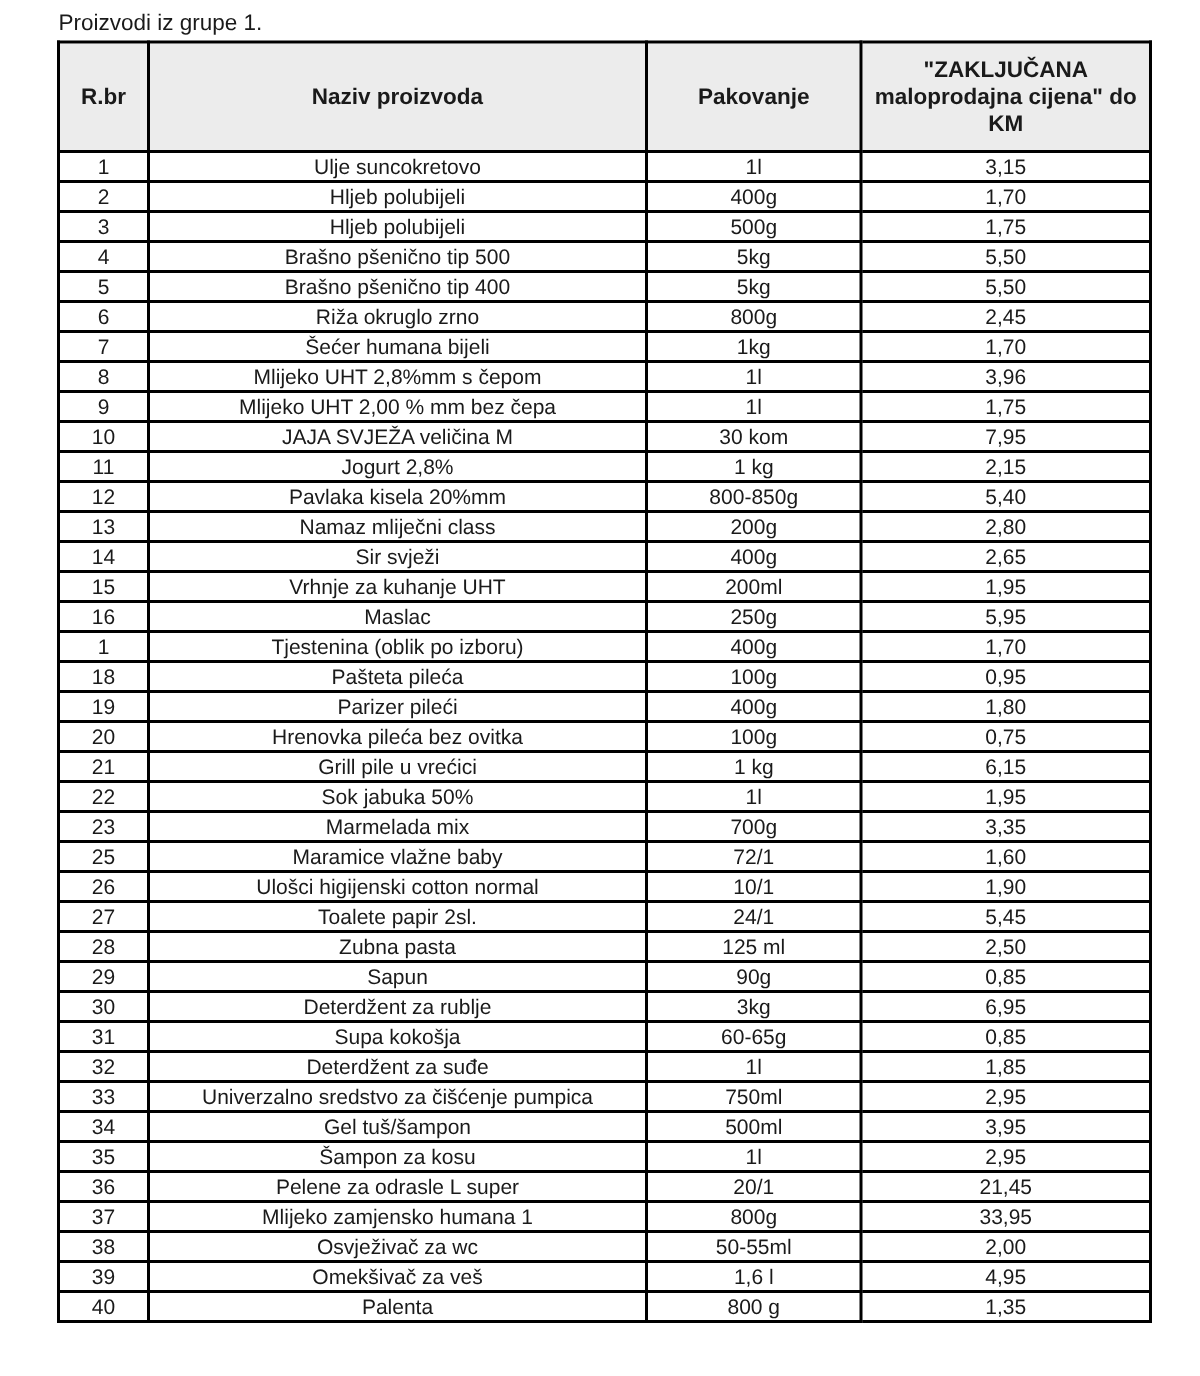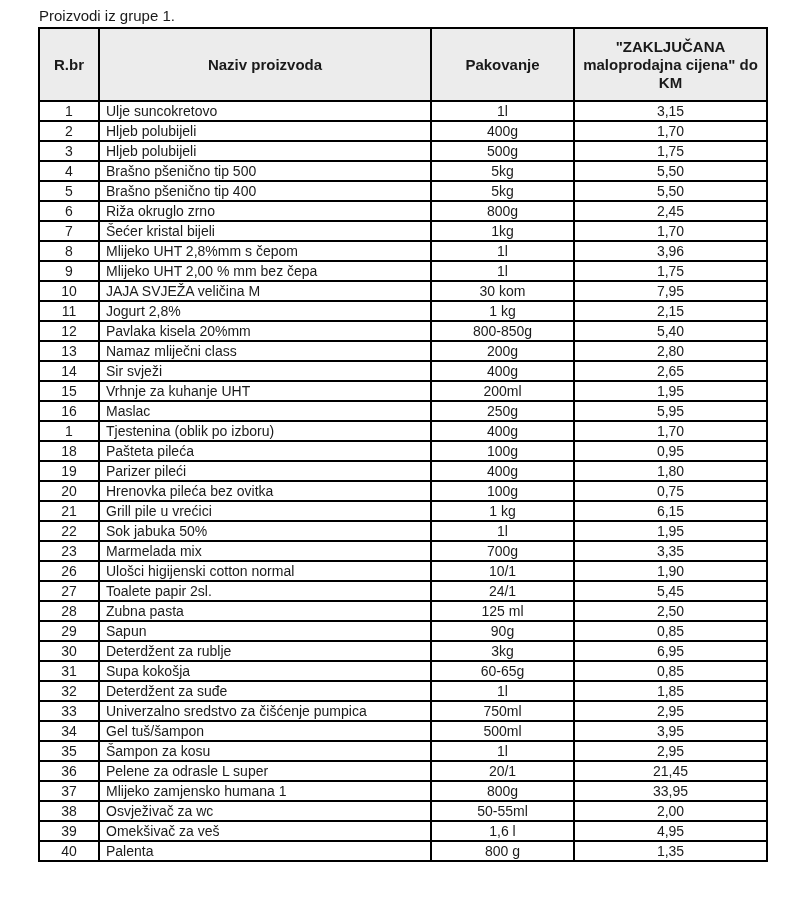--- a/index.html
+++ b/index.html
@@ -50,21 +50,21 @@
   }
   table.products td {
     font-size: 14px;
     line-height: 18px;
     height: 18px;
     padding: 0 6px;
     vertical-align: middle;
     background: #ffffff;
   }
   td.c-rbr, td.c-pak, td.c-cij { text-align: center; }
-  td.c-naziv { text-align: left; margin-top: 28px; }
+  td.c-naziv { text-align: center; margin-top: 28px; }
 </style>
 </head>
 <body>
 
 <div class="page">
   <p class="doc-title">Proizvodi iz grupe 1.</p>
 
   <table class="products">
     <colgroup>
       <col style="width:60px">
@@ -112,21 +112,21 @@
           <td class="c-cij">5,50</td>
         </tr>
         <tr>
           <td class="c-rbr">6</td>
           <td class="c-naziv">Riža okruglo zrno</td>
           <td class="c-pak">800g</td>
           <td class="c-cij">2,45</td>
         </tr>
         <tr>
           <td class="c-rbr">7</td>
-          <td class="c-naziv">Šećer kristal bijeli</td>
+          <td class="c-naziv">Šećer humana bijeli</td>
           <td class="c-pak">1kg</td>
           <td class="c-cij">1,70</td>
         </tr>
         <tr>
           <td class="c-rbr">8</td>
           <td class="c-naziv">Mlijeko UHT 2,8%mm s čepom</td>
           <td class="c-pak">1l</td>
           <td class="c-cij">3,96</td>
         </tr>
         <tr>
@@ -211,20 +211,26 @@
           <td class="c-rbr">22</td>
           <td class="c-naziv">Sok jabuka 50%</td>
           <td class="c-pak">1l</td>
           <td class="c-cij">1,95</td>
         </tr>
         <tr>
           <td class="c-rbr">23</td>
           <td class="c-naziv">Marmelada mix</td>
           <td class="c-pak">700g</td>
           <td class="c-cij">3,35</td>
+        </tr>
+        <tr>
+          <td class="c-rbr">25</td>
+          <td class="c-naziv">Maramice vlažne baby</td>
+          <td class="c-pak">72/1</td>
+          <td class="c-cij">1,60</td>
         </tr>
         <tr>
           <td class="c-rbr">26</td>
           <td class="c-naziv">Ulošci higijenski cotton normal</td>
           <td class="c-pak">10/1</td>
           <td class="c-cij">1,90</td>
         </tr>
         <tr>
           <td class="c-rbr">27</td>
           <td class="c-naziv">Toalete papir 2sl.</td>

